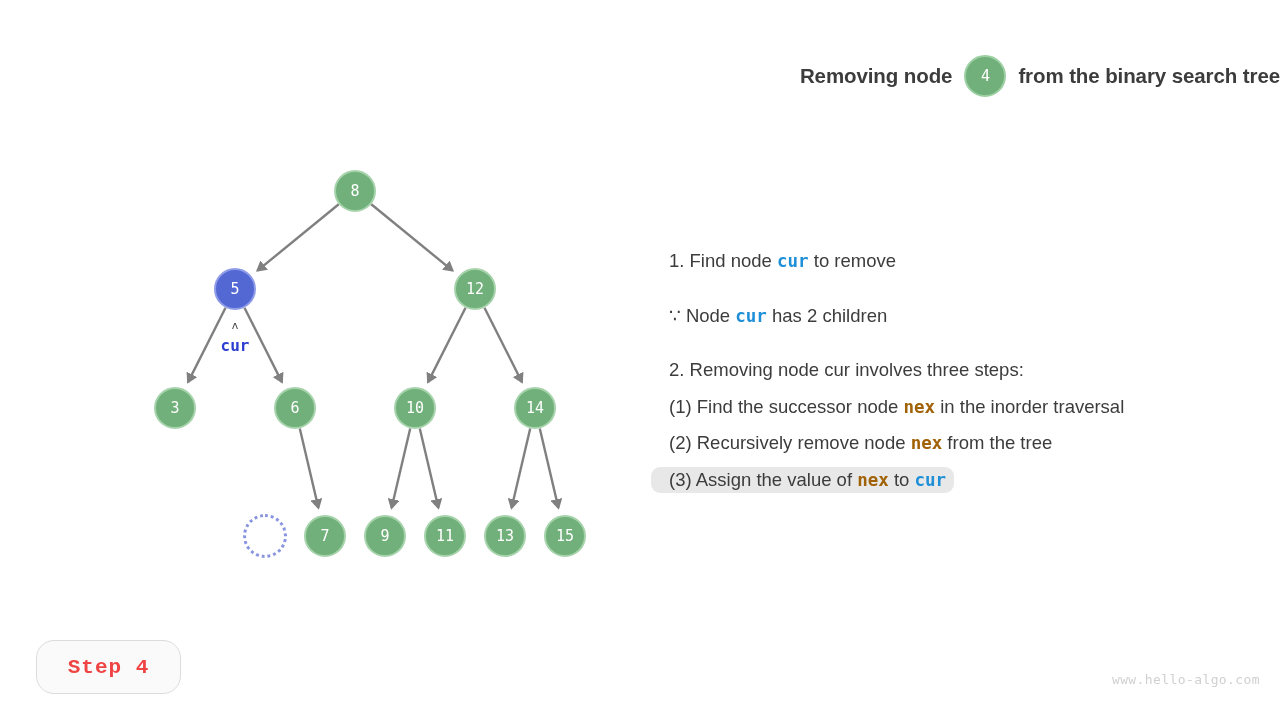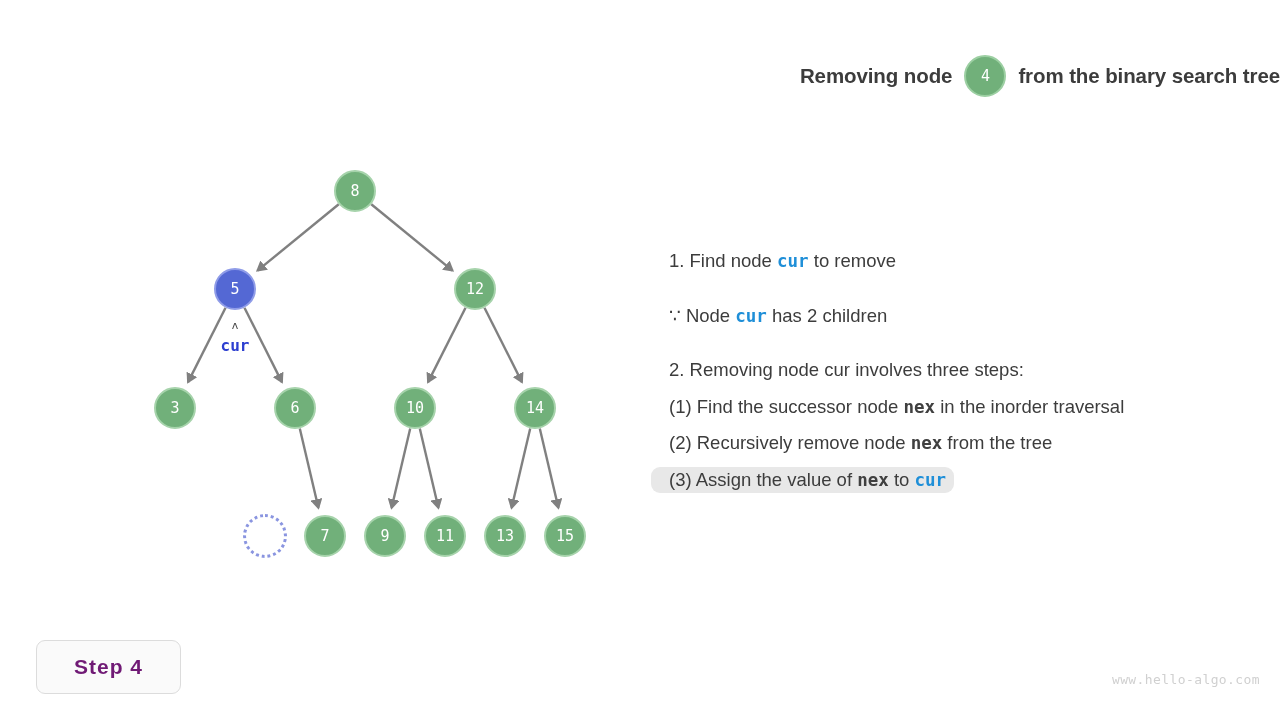--- a/index.html
+++ b/index.html
@@ -133,41 +133,41 @@
     border-radius: 9px;
   }
   .line-row { margin-bottom: 0px; }
   .gap-row { height: 28px; }
   .tok-mono {
     font-family: "DejaVu Sans Mono", monospace;
     font-weight: bold;
     font-size: 17.5px;
   }
   .tok-cur { color: #1f8fd8; }
-  .tok-nex { color: #404040; }
+  .tok-nex { color: #a16207; }
   .highlight { background: #e8e8e8; }
 
   
   #step-badge {
     position: absolute;
     left: 36px;
     top: 640px;
     width: 145px;
     height: 54px;
     box-sizing: border-box;
     border: 1px solid #dcdcdc;
-    border-radius: 9px;
+    border-radius: 18px;
     background: #fafafa;
     display: flex;
     align-items: center;
     justify-content: center;
-    font-family: Liberation Sans, sans-serif;
+    font-family: Liberation Mono, monospace;
     font-size: 21px;
     font-weight: bold;
-    color: #701a75;
+    color: #ef4444;
     letter-spacing: 1px;
   }
 
   
   #watermark {
     position: absolute;
     right: 20px;
     top: 672px;
     font-family: "DejaVu Sans Mono", monospace;
     font-size: 13px;

